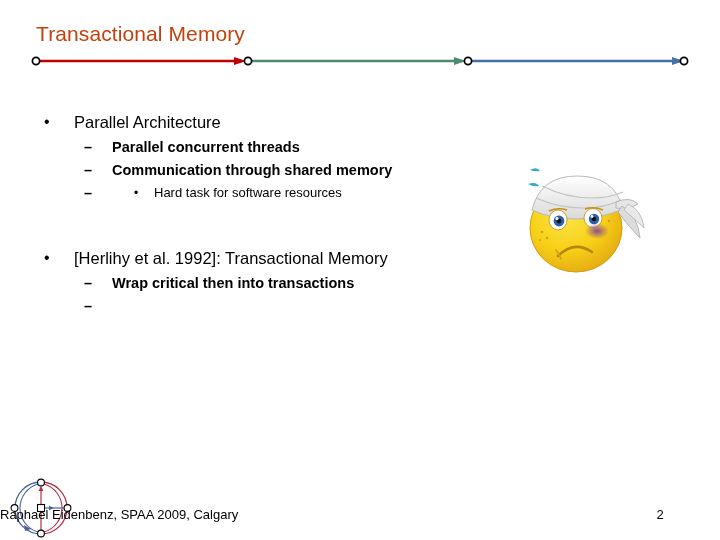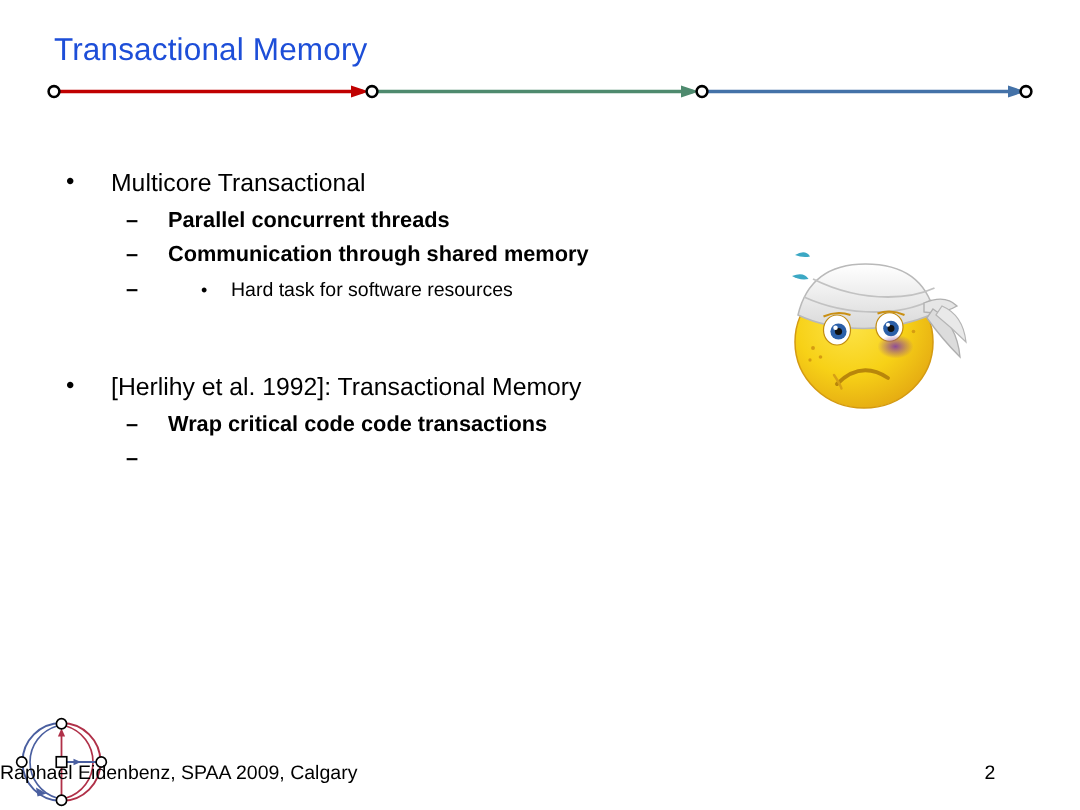--- a/index.html
+++ b/index.html
@@ -22,21 +22,21 @@
   }
 
   
   .slide-title {
     position: absolute;
     left: 36px;
     top: 22px;
     font-size: 21px;
     font-weight: normal;
     letter-spacing: 0.1px;
-    color: #1d4ed8;
+    color: #c2410c;
     white-space: nowrap;
   }
 
   
   .rule {
     position: absolute;
     left: 30px;
     top: 54px;
     width: 660px;
     height: 14px;
@@ -159,21 +159,21 @@
       <circle cx="218" cy="7" r="3.6" fill="#ffffff" stroke="#000000" stroke-width="1.7"></circle>
       <circle cx="438" cy="7" r="3.6" fill="#ffffff" stroke="#000000" stroke-width="1.7"></circle>
       <circle cx="654" cy="7" r="3.6" fill="#ffffff" stroke="#000000" stroke-width="1.7"></circle>
     </svg>
   </div>
 
   <div class="body">
 
     <div class="lvl1">
       <span class="mk">•</span>
-      <span>Multicore Transactional</span>
+      <span>Parallel Architecture</span>
     </div>
 
     <div class="lvl2">
       <span class="mk">–</span>
       <span>Parallel concurrent threads</span>
     </div>
     <div class="lvl2">
       <span class="mk">–</span>
       <span>Communication through shared memory</span>
     </div>
@@ -188,21 +188,21 @@
 
     <div class="group-gap"></div>
 
     <div class="lvl1">
       <span class="mk">•</span>
       <span>[Herlihy et al. 1992]: Transactional Memory</span>
     </div>
 
     <div class="lvl2">
       <span class="mk">–</span>
-      <span>Wrap critical code code transactions</span>
+      <span>Wrap critical then into transactions</span>
     </div>
     <div class="lvl2">
       <span class="mk">–</span>
     </div>
   </div>
 
   <div class="emoji">
     <svg width="132" height="124" viewBox="0 0 132 124">
       <defs>
         <radialGradient id="faceGrad" cx="40%" cy="35%" r="72%">

